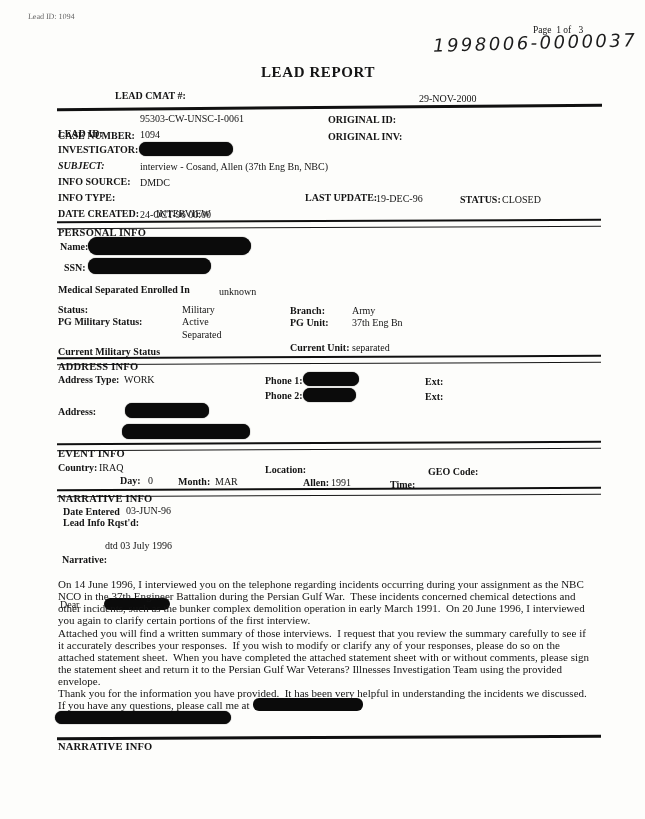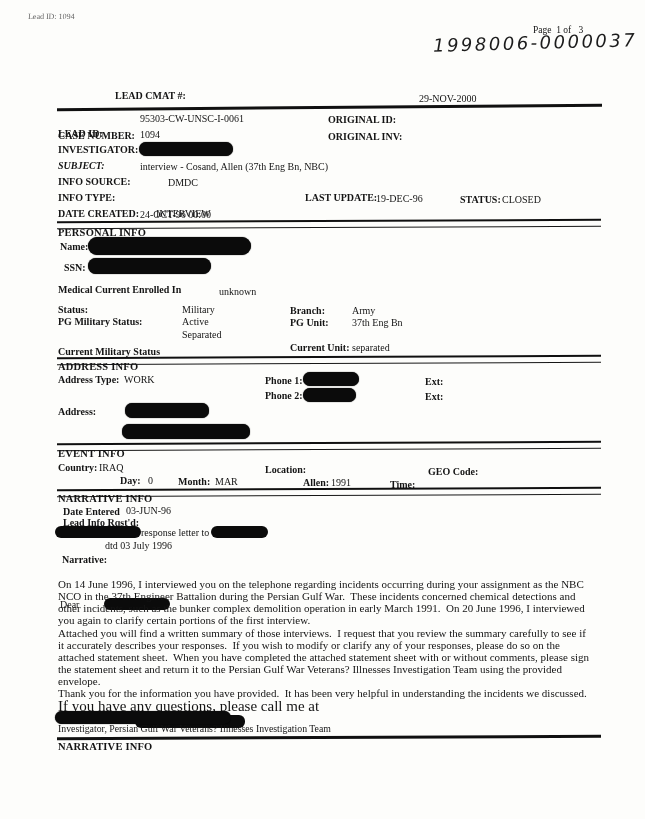--- a/index.html
+++ b/index.html
@@ -44,61 +44,62 @@
   .secTitle{font-size:10.5px;font-weight:bold;letter-spacing:.2px;}
 </style>
 </head>
 <body>
 
 <div class="page">
 
   <span class="t faded" style="left:28px;top:13px;font-size:8px;">Lead ID: 1094</span>
   <span class="t pre" style="left:533px;top:25px;font-size:9.5px;">Page  1 of   3</span>
   <span class="t hand" style="left:433px;top:33px;">1998006-0000037</span>
+  <div class="t title" style="left:0;top:64px;width:636px;">LEAD REPORT</div>
 
   <span class="t b" style="left:115px;top:90px;">LEAD CMAT #:</span>
   <span class="t" style="left:419px;top:93px;">29-NOV-2000</span>
   <div class="thickline" style="left:57px;top:106px;width:545px;height:3px;"></div>
 
   <span class="t b" style="left:58px;top:130px;">CASE NUMBER:</span>
   <span class="t" style="left:140px;top:113px;">95303-CW-UNSC-I-0061</span>
   <span class="t b" style="left:328px;top:114px;">ORIGINAL ID:</span>
 
   <span class="t b" style="left:58px;top:128px;">LEAD ID:</span>
   <span class="t" style="left:140px;top:129px;">1094</span>
   <span class="t b" style="left:328px;top:131px;">ORIGINAL INV:</span>
 
   <span class="t b" style="left:58px;top:144px;">INVESTIGATOR:</span>
   <div class="redact" style="left:139px;top:142px;width:94px;height:14px;"></div>
 
   <span class="t b" style="left:58px;top:160px;font-style:italic;">SUBJECT:</span>
   <span class="t" style="left:140px;top:161px;">interview -  Cosand, Allen (37th Eng Bn, NBC)</span>
 
   <span class="t b" style="left:58px;top:176px;">INFO SOURCE:</span>
-  <span class="t" style="left:140px;top:177px;margin-left:28px;">DMDC</span>
+  <span class="t" style="left:140px;top:177px;">DMDC</span>
 
   <span class="t b" style="left:58px;top:192px;">INFO TYPE:</span>
   <span class="t" style="left:156px;top:193px;margin-top:15px;">INTERVIEW</span>
   <span class="t b" style="left:305px;top:192px;">LAST UPDATE:</span>
   <span class="t" style="left:376px;top:193px;">19-DEC-96</span>
   <span class="t b" style="left:460px;top:194px;">STATUS:</span>
   <span class="t" style="left:502px;top:194px;">CLOSED</span>
 
   <span class="t b" style="left:58px;top:208px;">DATE CREATED:</span>
   <span class="t" style="left:140px;top:209px;">24-OCT-96 00:00</span>
 
   <div class="sep" style="left:57px;top:220px;width:544px;"></div>
 
   <span class="t secTitle" style="left:58px;top:227px;">PERSONAL INFO</span>
   <span class="t b" style="left:60px;top:241px;">Name:</span>
   <div class="redact" style="left:88px;top:237px;width:163px;height:18px;border-radius:9px;"></div>
   <span class="t b" style="left:64px;top:262px;">SSN:</span>
   <div class="redact" style="left:88px;top:258px;width:123px;height:16px;border-radius:8px;"></div>
 
-  <span class="t b" style="left:58px;top:284px;">Medical  Current Enrolled In</span>
+  <span class="t b" style="left:58px;top:284px;">Medical  Separated Enrolled In</span>
   <span class="t" style="left:219px;top:286px;">unknown</span>
 
   <span class="t b" style="left:58px;top:304px;">Status:</span>
   <span class="t" style="left:182px;top:304px;">Military</span>
   <span class="t b" style="left:290px;top:305px;">Branch:</span>
   <span class="t" style="left:352px;top:305px;">Army</span>
 
   <span class="t b" style="left:58px;top:316px;">PG Military Status:</span>
   <span class="t" style="left:182px;top:316px;">Active</span>
   <span class="t b" style="left:290px;top:317px;">PG Unit:</span>
@@ -143,48 +144,42 @@
   <span class="t" style="left:331px;top:477px;">1991</span>
   <span class="t b" style="left:390px;top:479px;">Time:</span>
 
   <div class="sep" style="left:57px;top:488px;width:544px;"></div>
 
   <span class="t secTitle" style="left:58px;top:493px;">NARRATIVE INFO</span>
   <span class="t b" style="left:63px;top:506px;">Date Entered</span>
   <span class="t" style="left:126px;top:505px;">03-JUN-96</span>
   <span class="t b" style="left:63px;top:517px;">Lead Info Rqst'd:</span>
 
-  <div class="inlinerow" style="left:55px;top:526px;">
-    <span class="redact-inline" style="width:86px;height:12px;"></span>
-    <span>response letter to</span>
-    <span class="redact-inline" style="width:57px;height:12px;margin-left:2px;"></span>
-  </div>
   <span class="t" style="left:57px;top:540px;margin-left:48px;">dtd 03 July 1996</span>
 
   <span class="t b" style="left:62px;top:554px;">Narrative:</span>
   <div class="inlinerow" style="left:60px;top:598px;gap:24px;">
     <span>Dear</span>
     <span class="redact-inline" style="width:66px;height:12px;margin-left:1px;"></span>
   </div>
 
   <div class="body-lines" style="left:58px;top:578px;">On 14 June 1996, I interviewed you on the telephone regarding incidents occurring during your assignment as the NBC
 NCO in the 37th Engineer Battalion during the Persian Gulf War.  These incidents concerned chemical detections and
 other incidents, such as the bunker complex demolition operation in early March 1991.  On 20 June 1996, I interviewed
 you again to clarify certain portions of the first interview.
 Attached you will find a written summary of those interviews.  I request that you review the summary carefully to see if
 it accurately describes your responses.  If you wish to modify or clarify any of your responses, please do so on the
 attached statement sheet.  When you have completed the attached statement sheet with or without comments, please sign
 the statement sheet and return it to the Persian Gulf War Veterans? Illnesses Investigation Team using the provided
 envelope.
 Thank you for the information you have provided.  It has been very helpful in understanding the incidents we discussed.</div>
 
-  <div class="inlinerow" style="left:58px;top:698px;font-size:15px;flex-direction:column;">
+  <div class="inlinerow" style="left:58px;top:698px;font-size:11px;">
     <span>If you have any questions, please call me at</span>
     <span class="redact-inline" style="width:110px;height:13px;margin-left:3px;"></span>
   </div>
 
   <div class="redact" style="left:55px;top:711px;width:176px;height:13px;"></div>
-  <span class="t" style="left:58px;top:724px;font-size:9.8px;">Investigator, Persian Gulf War Veterans? Illnesses Investigation Team</span>
 
   <div class="singleline" style="left:57px;top:736px;width:544px;"></div>
   <span class="t secTitle" style="left:58px;top:741px;">NARRATIVE INFO</span>
 
 </div>
 
 </body></html>

